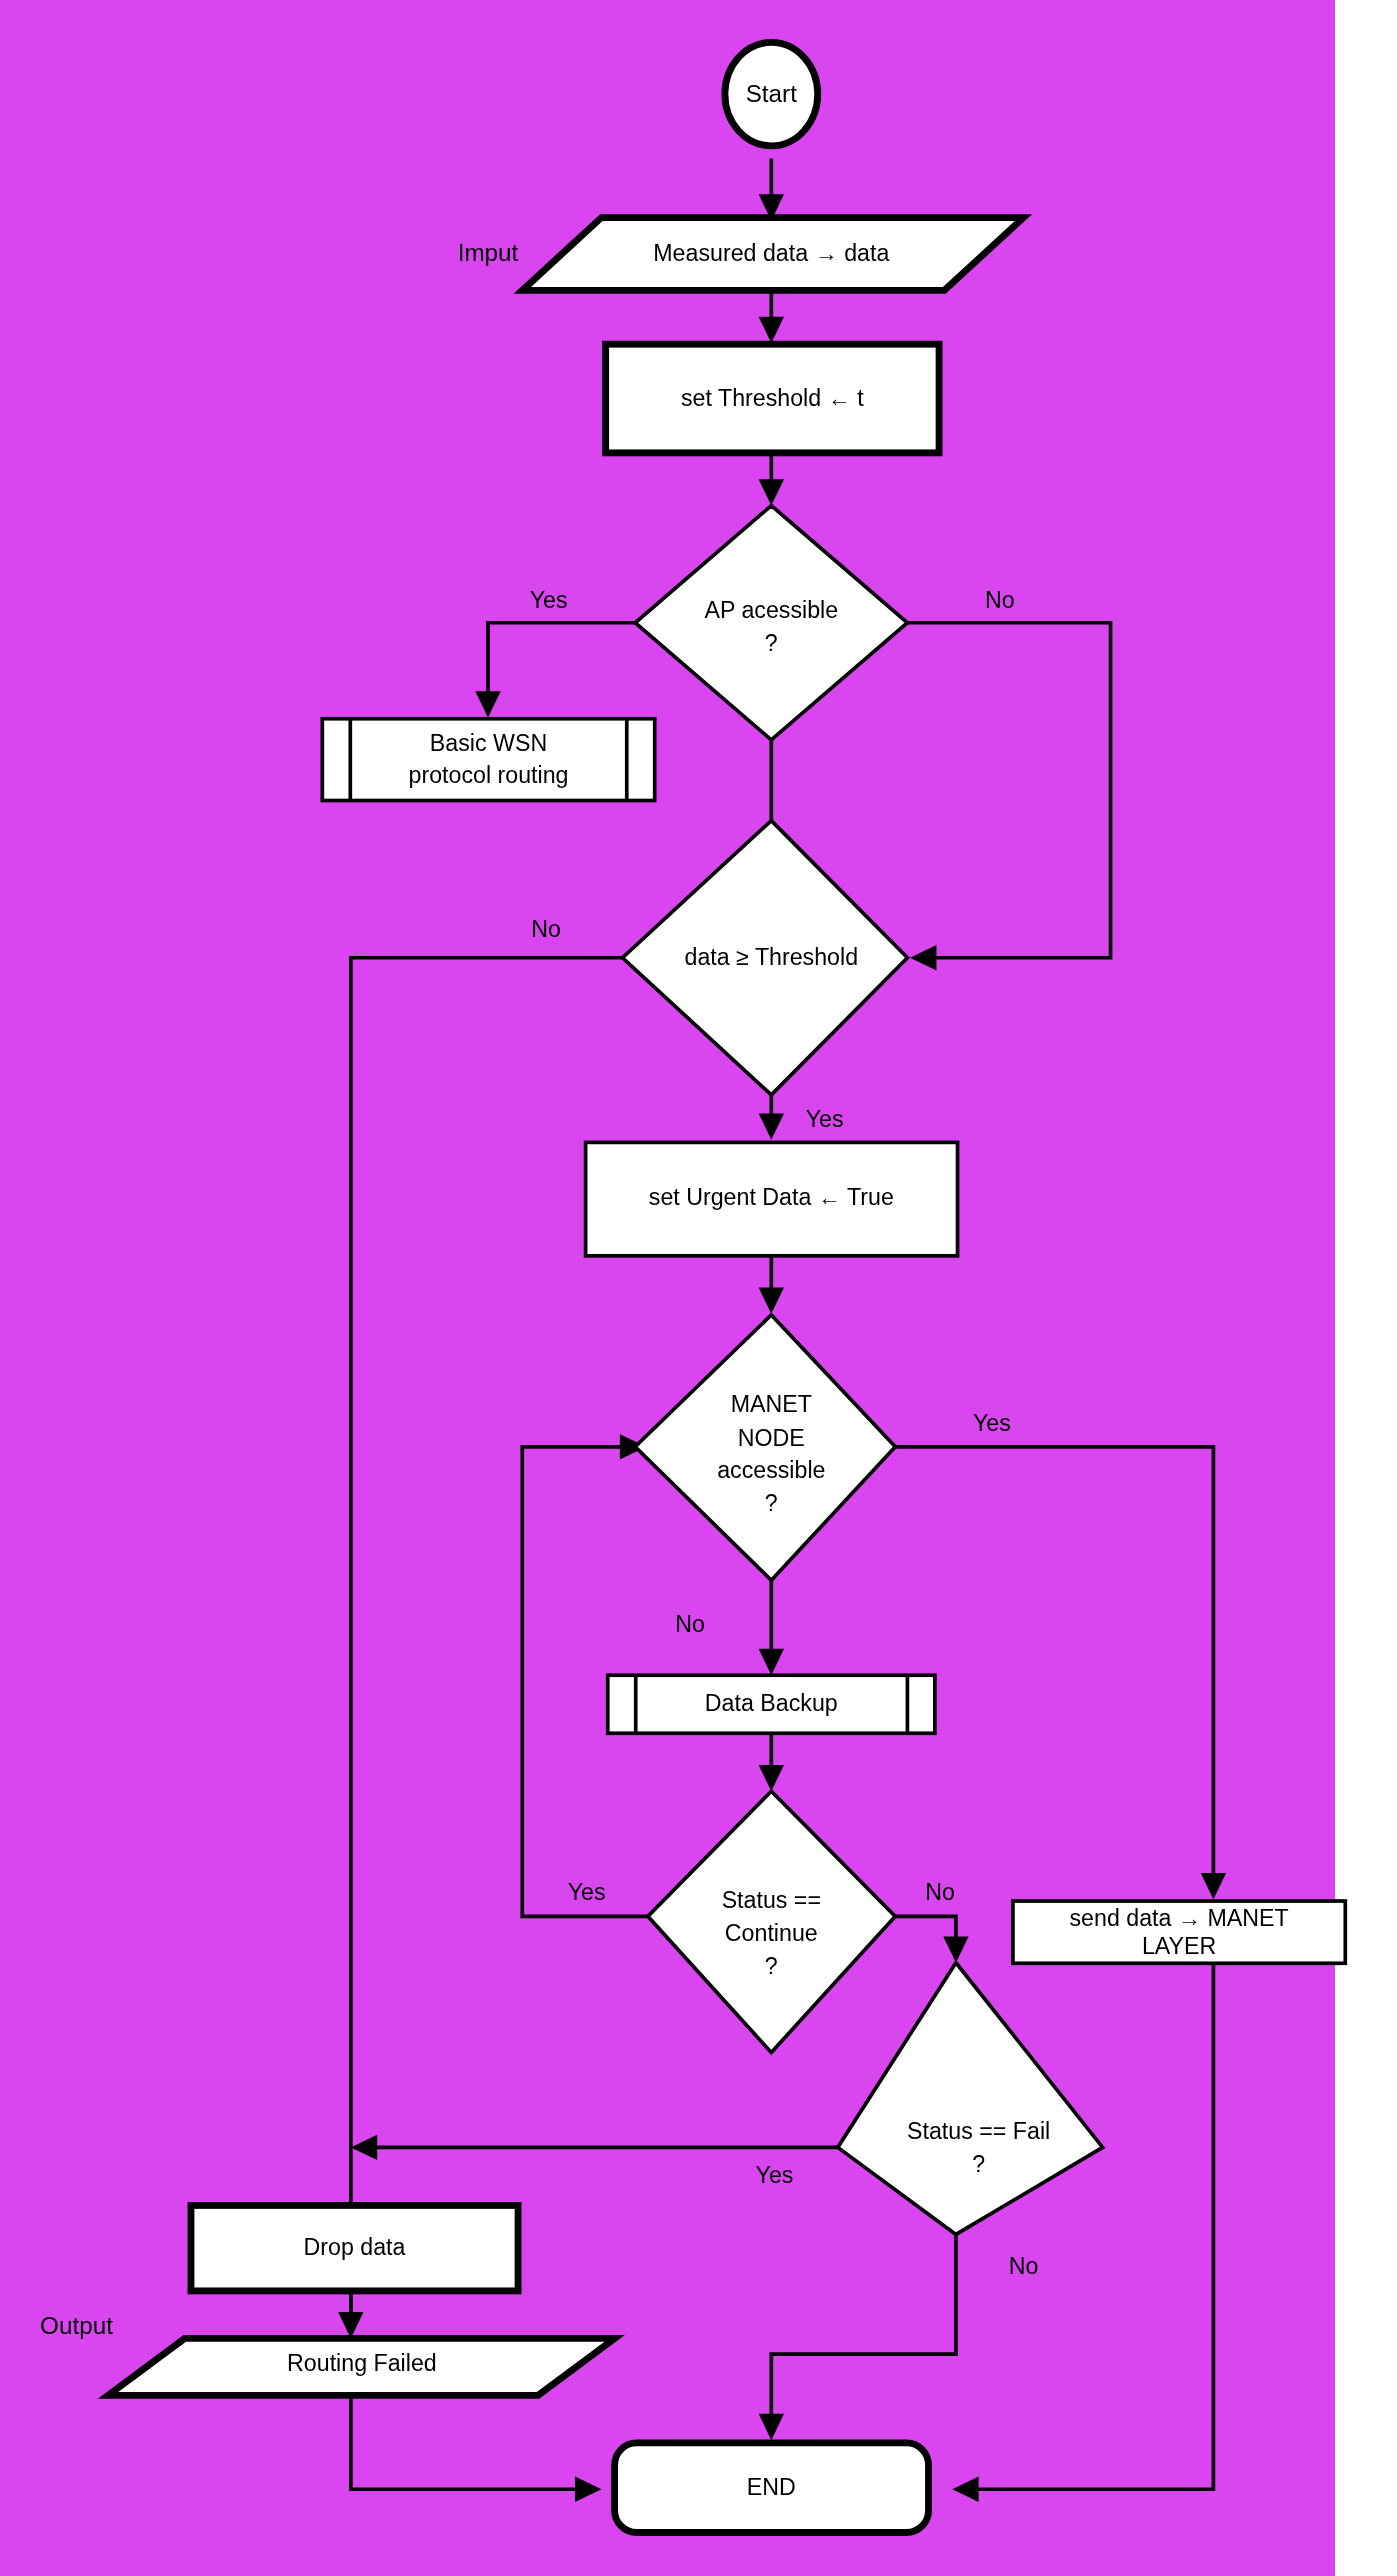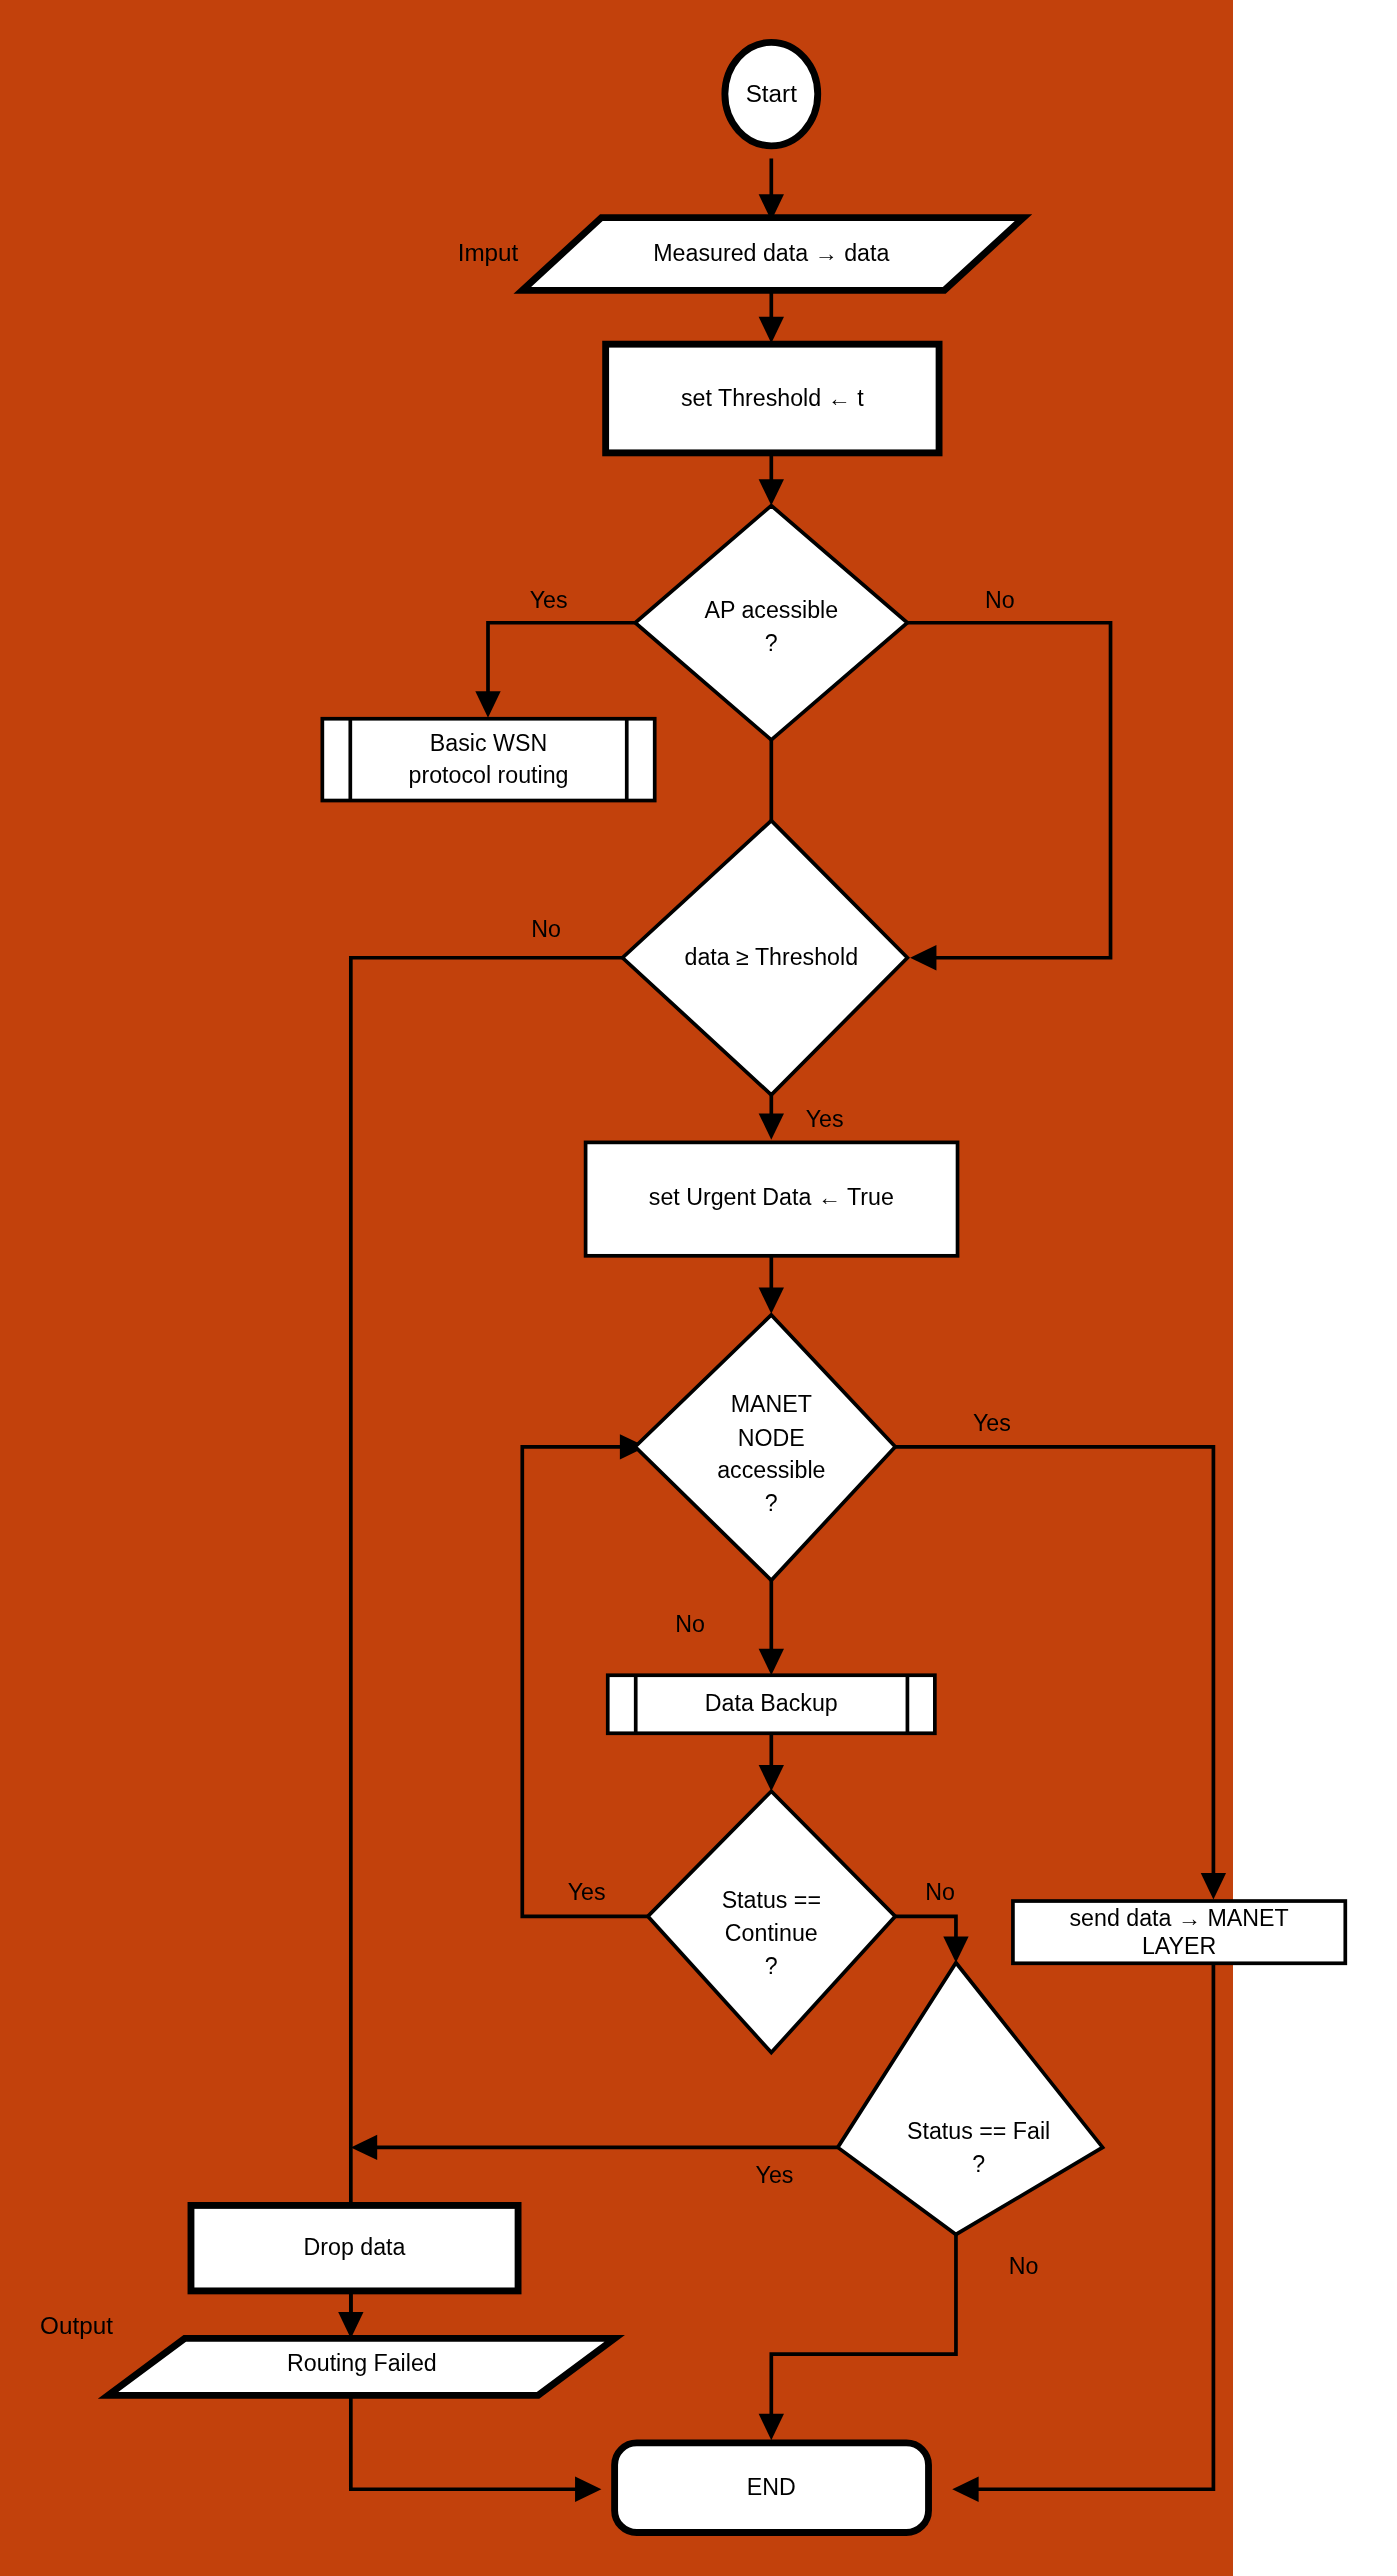--- a/index.html
+++ b/index.html
@@ -4,24 +4,24 @@
 <style>
   html, body {
     margin: 0;
     padding: 0;
     background: #ffffff;
   }
   body {
     font-family: "Liberation Sans", sans-serif;
   }
   #flowchart-root {
-    width: 1233px;
+    width: 1335px;
     height: 2576px;
     position: relative;
-    background: #c2410c;
+    background: #d946ef;
   }
   svg#flow-svg {
     display: block;
     width: 1397px;
     height: 2576px;
   }
   .shape-stroke {
     fill: #ffffff;
     stroke: #000000;
     stroke-width: 7;

